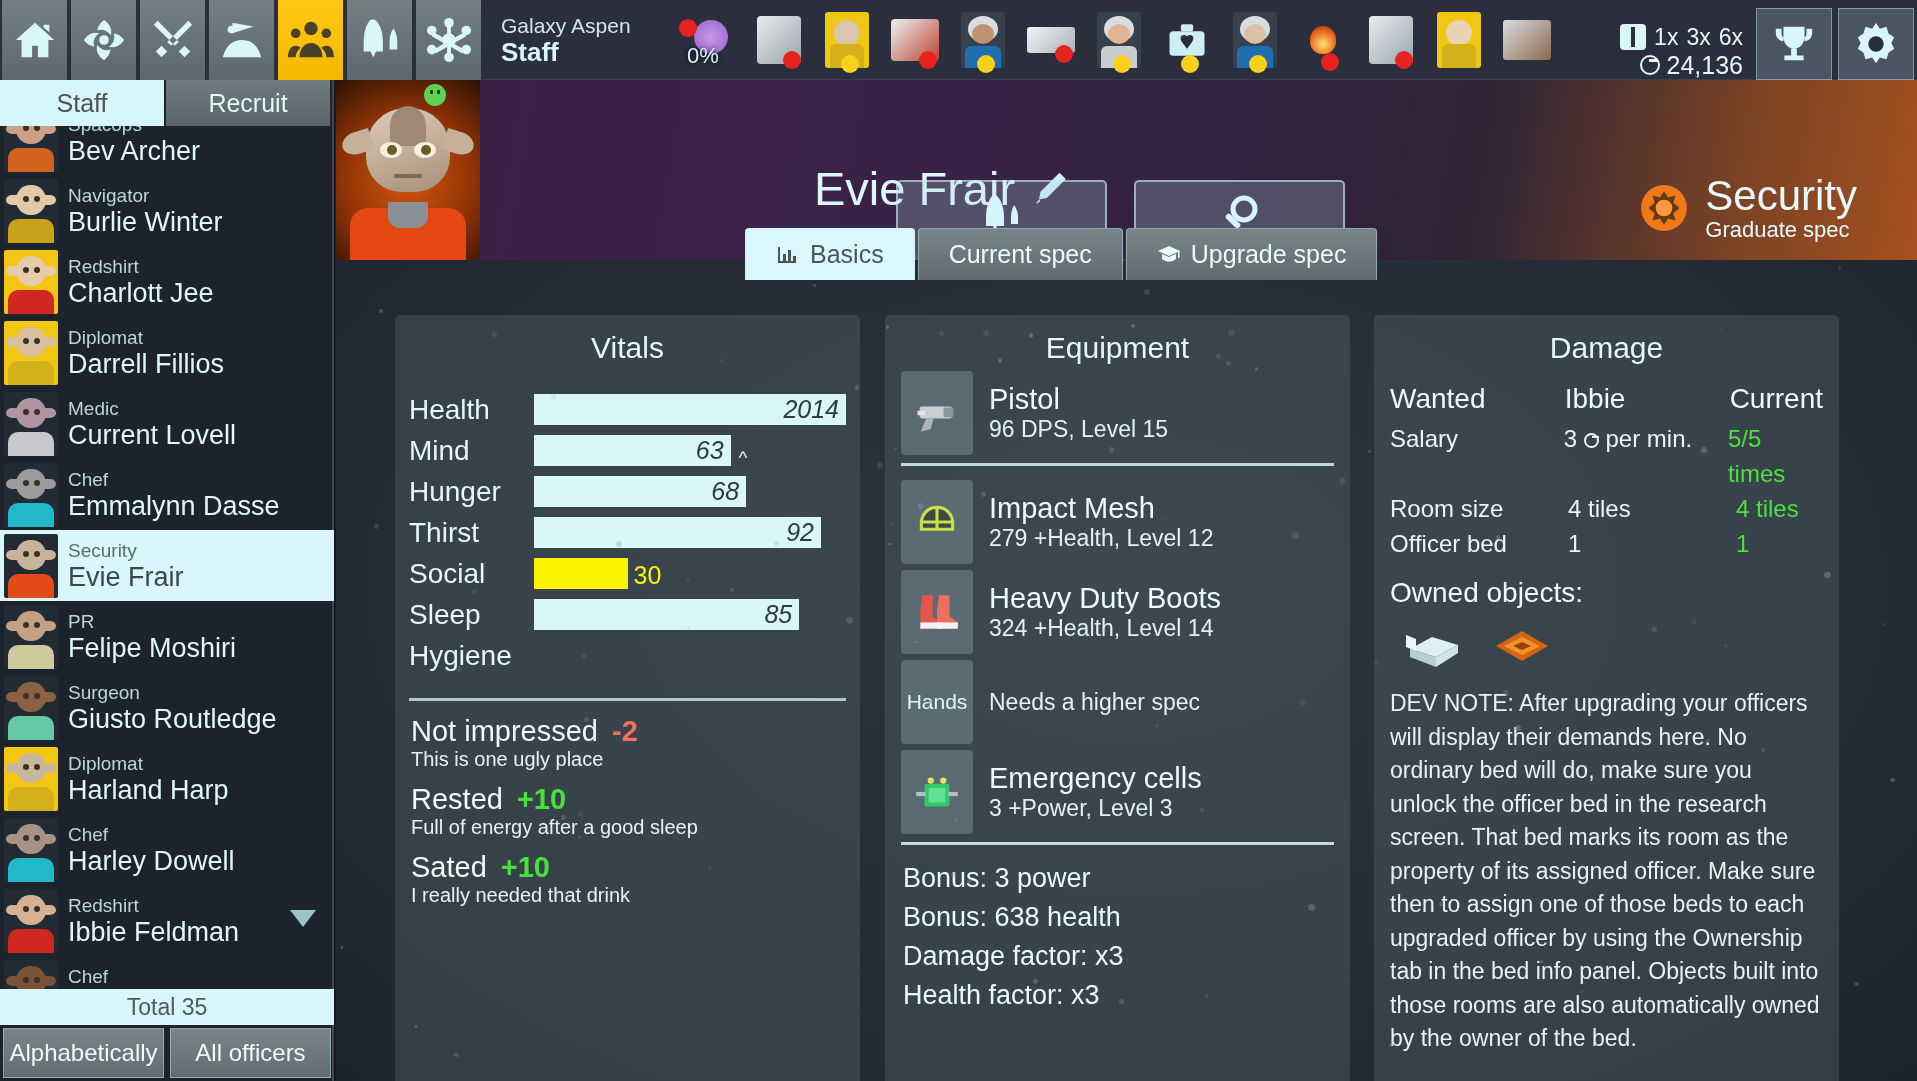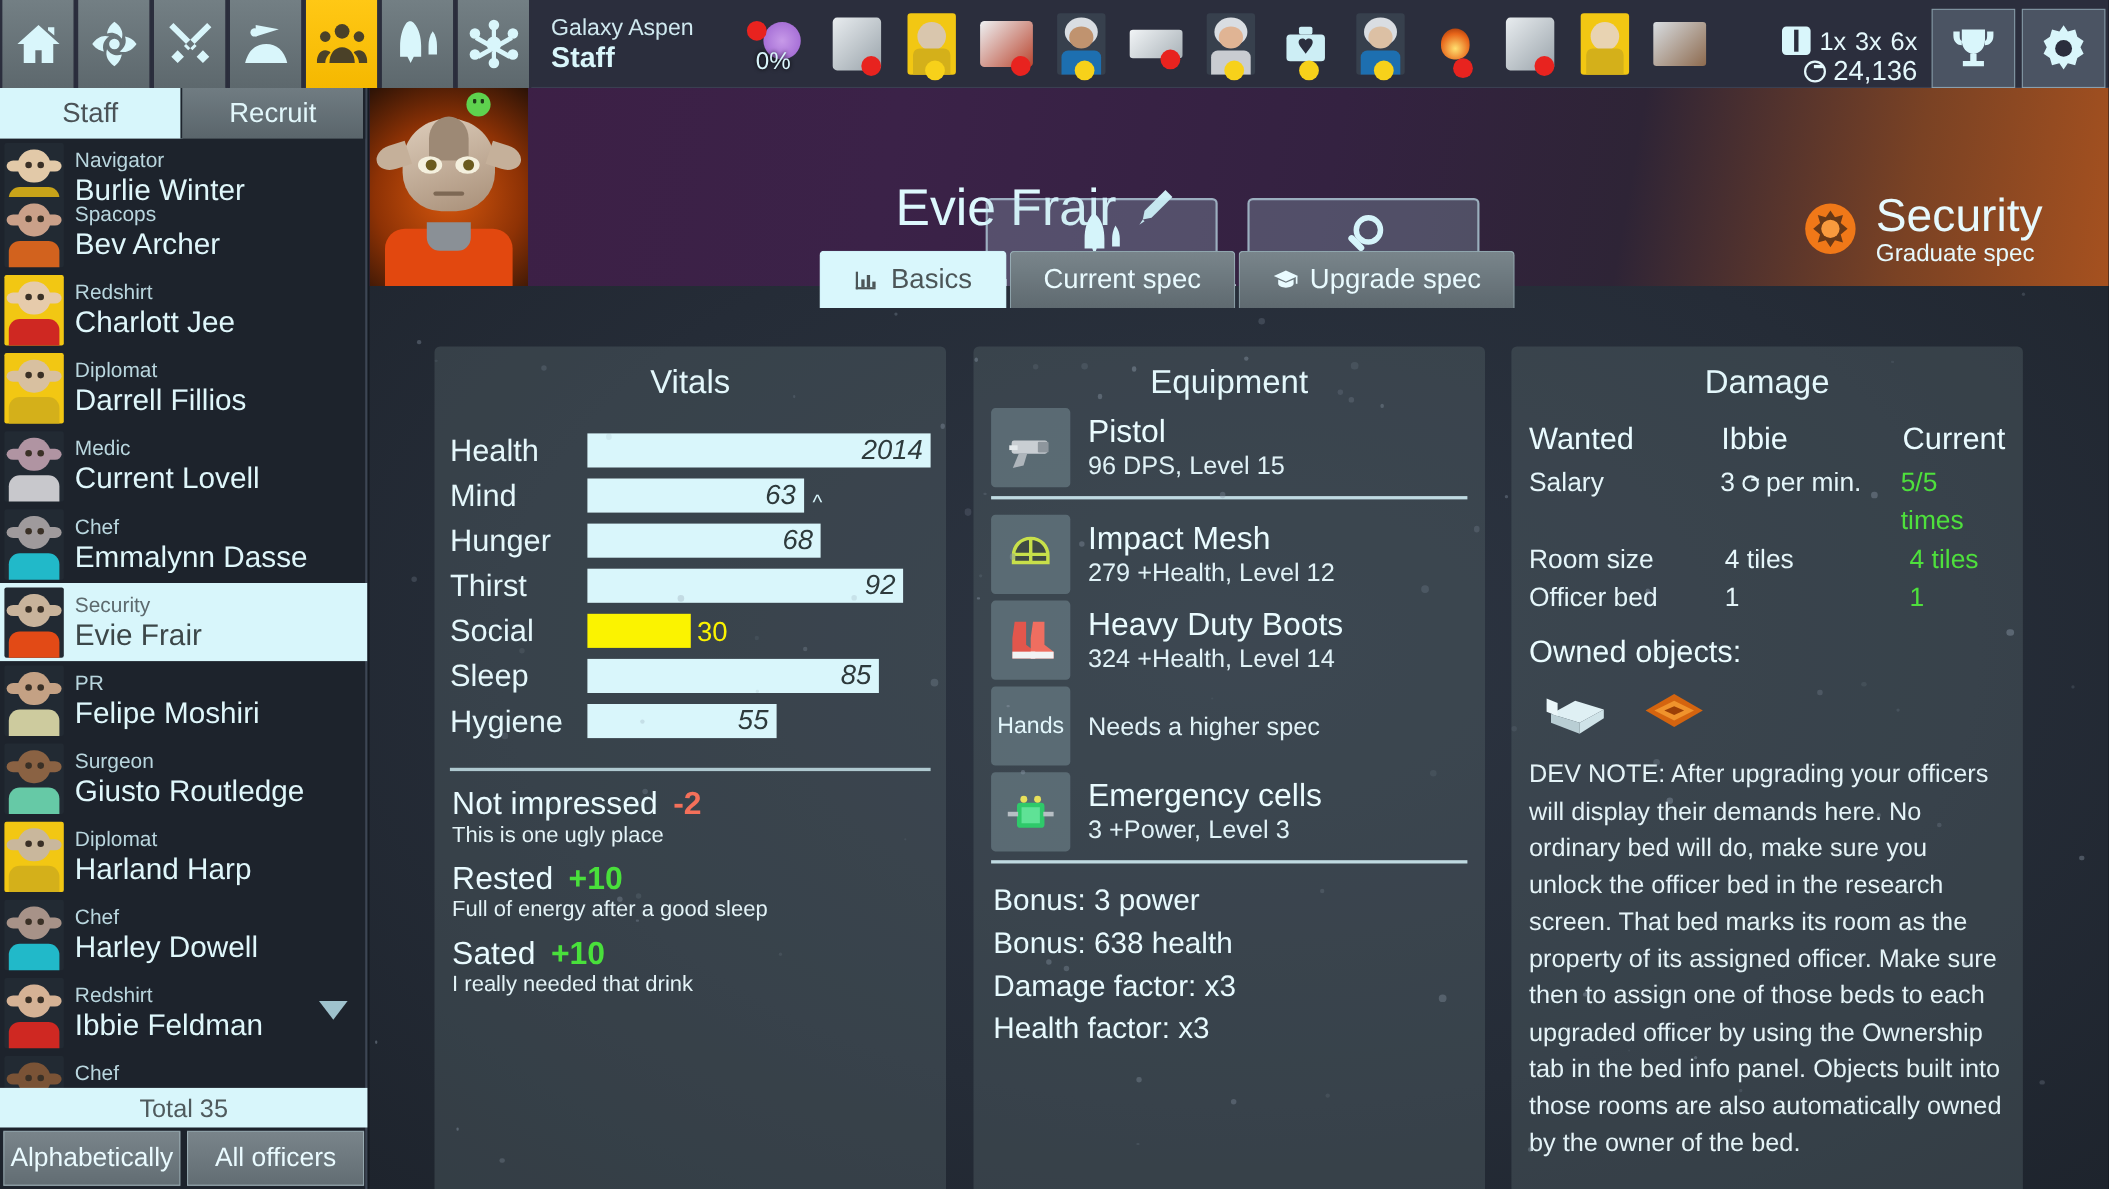--- a/index.html
+++ b/index.html
@@ -195,21 +195,21 @@
   .moodline { display: flex; align-items: baseline; gap: 14px; }
   .moodname { font-size: 29px; color: #e9fbff; }
   .moodval { font-size: 29px; font-weight: bold; }
   .moodval.neg { color: #f4705a; }
   .moodval.pos { color: #49e03b; }
   .mooddesc { font-size: 20px; color: #e3f3f7; margin-bottom: 12px; }
 
   
   .eqrow { display: flex; align-items: center; padding: 6px 16px 0 16px; }
   .eqicon {
-    width: 72px; height: 72px; flex: 0 0 72px; border-radius: 4px;
+    width: 72px; height: 84px; flex: 0 0 72px; border-radius: 4px;
     background: rgba(180,215,225,0.26);
     display:flex; align-items:center; justify-content:center;
     font-size: 21px; color: #e2f6fb;
   }
   .eqtxt { margin-left: 16px; }
   .eqname { font-size: 29px; color: #eafcff; line-height: 33px; }
   .eqsub { font-size: 23px; color: #e0f2f7; line-height: 27px; }
   .eqsub.solo { font-size: 23px; }
   .eqline { height: 3px; background: rgba(215,245,252,0.85); margin: 8px 16px; }
   .bonuses { padding: 6px 18px; }
@@ -412,46 +412,46 @@
       </div>
     </div>
   </div>
 
   <div class="sidebar">
     <div class="sbtabs">
       <div class="sbtab active">Staff</div>
       <div class="sbtab">Recruit</div>
     </div>
     <div class="stafflist" id="stafflist">
-        <div class="staffrow">
-          <div class="sav" style="background:#222a33;">
-            <div style="position:absolute;left:12px;top:6px;width:30px;height:30px;border-radius:48%;background:#e2c9a8;"></div>
-            <div style="position:absolute;left:2px;top:16px;width:12px;height:10px;border-radius:50% 0 0 50%;background:#e2c9a8;"></div>
-            <div style="position:absolute;left:40px;top:16px;width:12px;height:10px;border-radius:0 50% 50% 0;background:#e2c9a8;"></div>
-            <div style="position:absolute;left:19px;top:17px;width:6px;height:6px;border-radius:50%;background:#3a3026;"></div>
-            <div style="position:absolute;left:30px;top:17px;width:6px;height:6px;border-radius:50%;background:#3a3026;"></div>
-            <div style="position:absolute;left:4px;top:40px;width:46px;height:26px;border-radius:10px 10px 0 0;background:#c8a319;"></div>
-          </div>
-          <div class="sinfo">
-            <div class="srole">Navigator</div>
-            <div class="sname">Burlie Winter</div>
-          </div>
-        </div>
         <div class="staffrow" style="margin-top: -22px;">
           <div class="sav" style="background:#222a33;">
             <div style="position:absolute;left:12px;top:6px;width:30px;height:30px;border-radius:48%;background:#caa089;"></div>
             <div style="position:absolute;left:2px;top:16px;width:12px;height:10px;border-radius:50% 0 0 50%;background:#caa089;"></div>
             <div style="position:absolute;left:40px;top:16px;width:12px;height:10px;border-radius:0 50% 50% 0;background:#caa089;"></div>
             <div style="position:absolute;left:19px;top:17px;width:6px;height:6px;border-radius:50%;background:#3a3026;"></div>
             <div style="position:absolute;left:30px;top:17px;width:6px;height:6px;border-radius:50%;background:#3a3026;"></div>
             <div style="position:absolute;left:4px;top:40px;width:46px;height:26px;border-radius:10px 10px 0 0;background:#d2621e;"></div>
           </div>
           <div class="sinfo">
             <div class="srole">Spacops</div>
             <div class="sname">Bev Archer</div>
+          </div>
+        </div>
+        <div class="staffrow">
+          <div class="sav" style="background:#222a33;">
+            <div style="position:absolute;left:12px;top:6px;width:30px;height:30px;border-radius:48%;background:#e2c9a8;"></div>
+            <div style="position:absolute;left:2px;top:16px;width:12px;height:10px;border-radius:50% 0 0 50%;background:#e2c9a8;"></div>
+            <div style="position:absolute;left:40px;top:16px;width:12px;height:10px;border-radius:0 50% 50% 0;background:#e2c9a8;"></div>
+            <div style="position:absolute;left:19px;top:17px;width:6px;height:6px;border-radius:50%;background:#3a3026;"></div>
+            <div style="position:absolute;left:30px;top:17px;width:6px;height:6px;border-radius:50%;background:#3a3026;"></div>
+            <div style="position:absolute;left:4px;top:40px;width:46px;height:26px;border-radius:10px 10px 0 0;background:#c8a319;"></div>
+          </div>
+          <div class="sinfo">
+            <div class="srole">Navigator</div>
+            <div class="sname">Burlie Winter</div>
           </div>
         </div>
         <div class="staffrow">
           <div class="sav" style="background:#f2c713;">
             <div style="position:absolute;left:12px;top:6px;width:30px;height:30px;border-radius:48%;background:#e6cbab;"></div>
             <div style="position:absolute;left:2px;top:16px;width:12px;height:10px;border-radius:50% 0 0 50%;background:#e6cbab;"></div>
             <div style="position:absolute;left:40px;top:16px;width:12px;height:10px;border-radius:0 50% 50% 0;background:#e6cbab;"></div>
             <div style="position:absolute;left:19px;top:17px;width:6px;height:6px;border-radius:50%;background:#3a3026;"></div>
             <div style="position:absolute;left:30px;top:17px;width:6px;height:6px;border-radius:50%;background:#3a3026;"></div>
             <div style="position:absolute;left:4px;top:40px;width:46px;height:26px;border-radius:10px 10px 0 0;background:#cf2822;"></div>
@@ -738,25 +738,20 @@
           <div class="vrow">
             <div class="vlabel">Sleep</div>
             <div class="vbarwrap">
               <div class="vbar" style="width:85%;">
                 <span class="vnum">85</span>
               </div>
             </div>
           </div>
           <div class="vrow">
             <div class="vlabel">Hygiene</div>
-            <div class="vbarwrap">
-              <div class="vbar" style="width:55%;">
-                <span class="vnum">55</span>
-              </div>
-            </div>
           </div>
         </div>
       <div class="vdivider"></div>
       <div class="moods" id="moodlist">
           <div>
             <div class="moodline">
               <span class="moodname">Not impressed</span>
               <span class="moodval neg">-2</span>
             </div>
             <div class="mooddesc">This is one ugly place</div>

